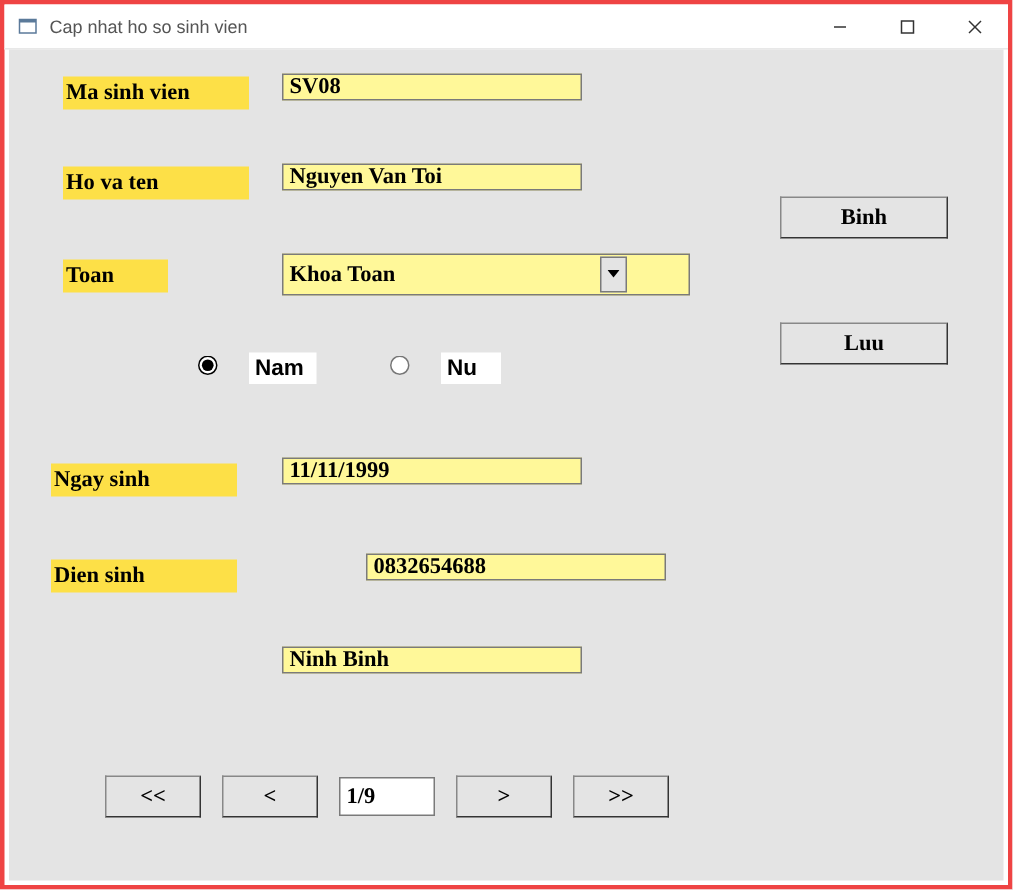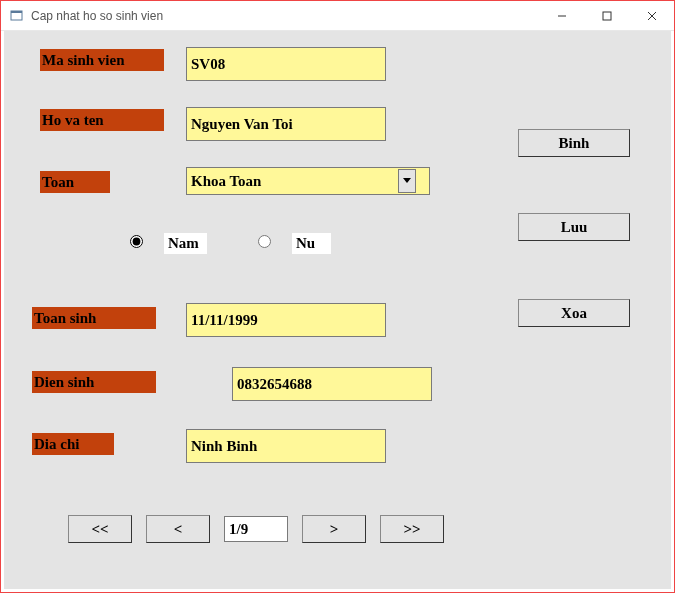--- a/index.html
+++ b/index.html
@@ -11,21 +11,21 @@
       font-family: "Microsoft Sans Serif", Arial, sans-serif;
       background: #ffffff;
       width: 675px;
       height: 593px;
       overflow: hidden;
     }
     .window {
       width: 675px;
       height: 593px;
       background: #ffffff;
-      border: 1px solid #ef4444;
+      border: 3px solid #ef4444;
       position: relative;
     }
     .titlebar {
       height: 30px;
       background: #ffffff;
       display: flex;
       align-items: center;
       border-bottom: 1px solid #e8e8e8;
       padding-left: 8px;
     }
@@ -63,51 +63,51 @@
       left: 3px;
       right: 3px;
       bottom: 3px;
     }
     .form-row {
       position: absolute;
       display: flex;
       align-items: center;
     }
     .label {
-      background: #c2410c;
+      background: #fde047;
       font-weight: bold;
       font-size: 15px;
       font-family: "Times New Roman", serif;
       color: #000;
       width: 124px;
       height: 22px;
       padding: 2px 2px;
       line-height: 18px;
       text-align: left;
       border: none;
     }
     .txtfield {
       background: #fff899;
       border: 1px solid #7a7a7a;
       font-weight: bold;
       font-size: 15px;
       font-family: "Times New Roman", serif;
       color: #000;
       width: 200px;
-      height: 34px;
+      height: 18px;
       padding: 2px 4px;
       outline: none;
     }
     .combo-wrap {
       position: relative;
       width: 232px;
       height: 28px;
     }
     .combo-txt {
-      width: 244px;
+      width: 272px;
       height: 28px;
       background: #fff899;
       border: 1px solid #7a7a7a;
       font-weight: bold;
       font-size: 15px;
       font-family: "Times New Roman", serif;
       padding: 2px 22px 2px 4px;
       outline: none;
     }
     .combo-btn {
@@ -130,21 +130,21 @@
     }
     .radio {
       width: 13px;
       height: 13px;
       accent-color: #000;
     }
     .radio-label {
       background: #ffffff;
       font-weight: bold;
       font-size: 15px;
-      font-family: Liberation Serif, serif;
+      font-family: Liberation Sans, sans-serif;
       padding: 2px 8px 2px 4px;
       text-align: center;
     }
     .side-btn {
       position: absolute;
       width: 112px;
       height: 28px;
       background: #e4e4e4;
       border: 1px solid #888;
       border-style: outset;
@@ -255,43 +255,39 @@
     <div class="form-row" style="left:254px; top:204px;">
       <div class="radio-wrap">
         <input type="radio" class="radio" name="gender" style="">
       </div>
     </div>
     <div class="form-row" style="left:288px; top:202px;">
       <div class="radio-label" style="padding-right:16px;">Nu</div>
     </div>
 
     <div class="form-row" style="left:28px; top:276px;">
-      <div class="label">Toan sinh</div>
+      <div class="label">Ngay sinh</div>
     </div>
     <div class="form-row" style="left:182px; top:272px;">
       <input class="txtfield" type="text" value="11/11/1999" style="">
     </div>
 
     <div class="form-row" style="left:28px; top:340px;">
       <div class="label">Dien sinh</div>
     </div>
-    <div class="form-row" style="left:190px; top:336px;padding-left:38px;">
+    <div class="form-row" style="left:200px; top:336px;padding-left:38px;">
       <input class="txtfield" type="text" value="0832654688" style="">
     </div>
 
-    <div class="form-row" style="left:28px; top:402px;">
-      <div class="label" style="width:82px;">Dia chi</div>
-    </div>
     <div class="form-row" style="left:182px; top:398px;">
       <input class="txtfield" type="text" value="Ninh Binh" style="">
     </div>
 
     <button class="side-btn" style="left:514px; top:98px;">Binh</button>
     <button class="side-btn" style="left:514px; top:182px;">Luu</button>
-    <button class="side-btn" style="left:514px; top:268px;">Xoa</button>
 
     <div class="nav-bar" style="left:64px; top:484px;">
       <button class="nav-btn">&lt;&lt;</button>
       <button class="nav-btn">&lt;</button>
       <input class="nav-txt" type="text" value="1/9" style="">
       <button class="nav-btn">&gt;</button>
       <button class="nav-btn">&gt;&gt;</button>
     </div>
 
   </div>

